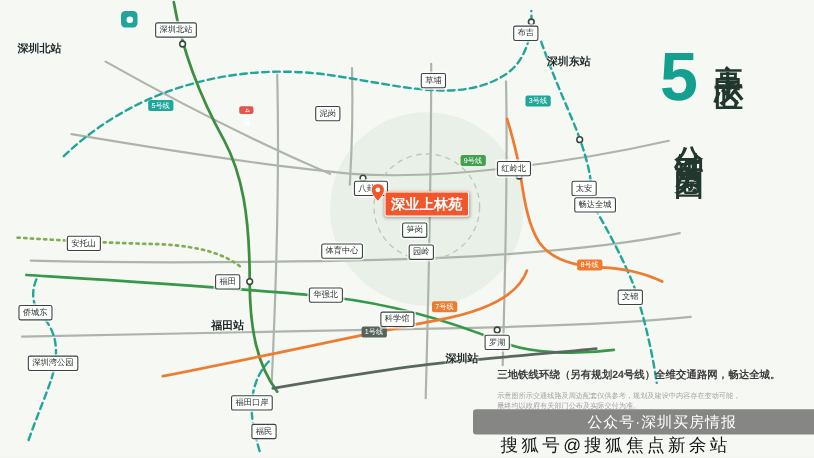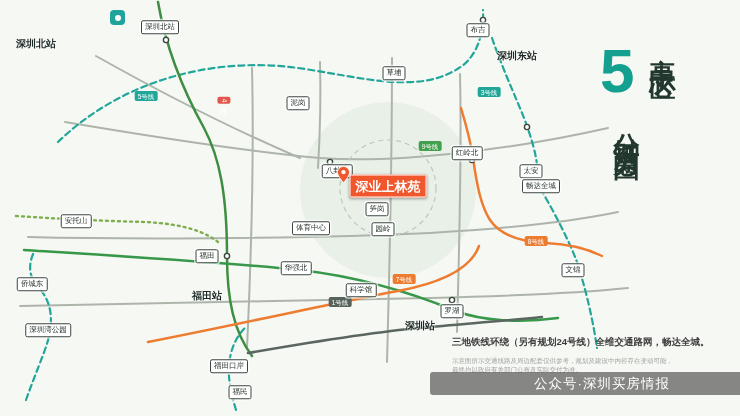--- a/index.html
+++ b/index.html
@@ -144,14 +144,15 @@
 
   <div class="title-col title-col1" style="color: rgb(34, 56, 47);">享中心区</div>
   <div class="big-num" style="color: rgb(19, 160, 142);">5</div>
   <div class="title-col title-col2" style="color: rgb(34, 56, 47);">分钟活力圈</div>
 
   <div class="headline">三地铁线环绕（另有规划24号线）全维交通路网，畅达全城。</div>
   <div class="disclaimer disc1">示意图所示交通线路及周边配套仅供参考，规划及建设中内容存在变动可能，</div>
   <div class="disclaimer disc2">最终均以政府有关部门公布及实际交付为准。</div>
 
   <div class="wm-bar">公众号·深圳买房情报</div>
+  <div class="wm-bottom">搜狐号@搜狐焦点新余站</div>
 
 </div>
 
 </body></html>

